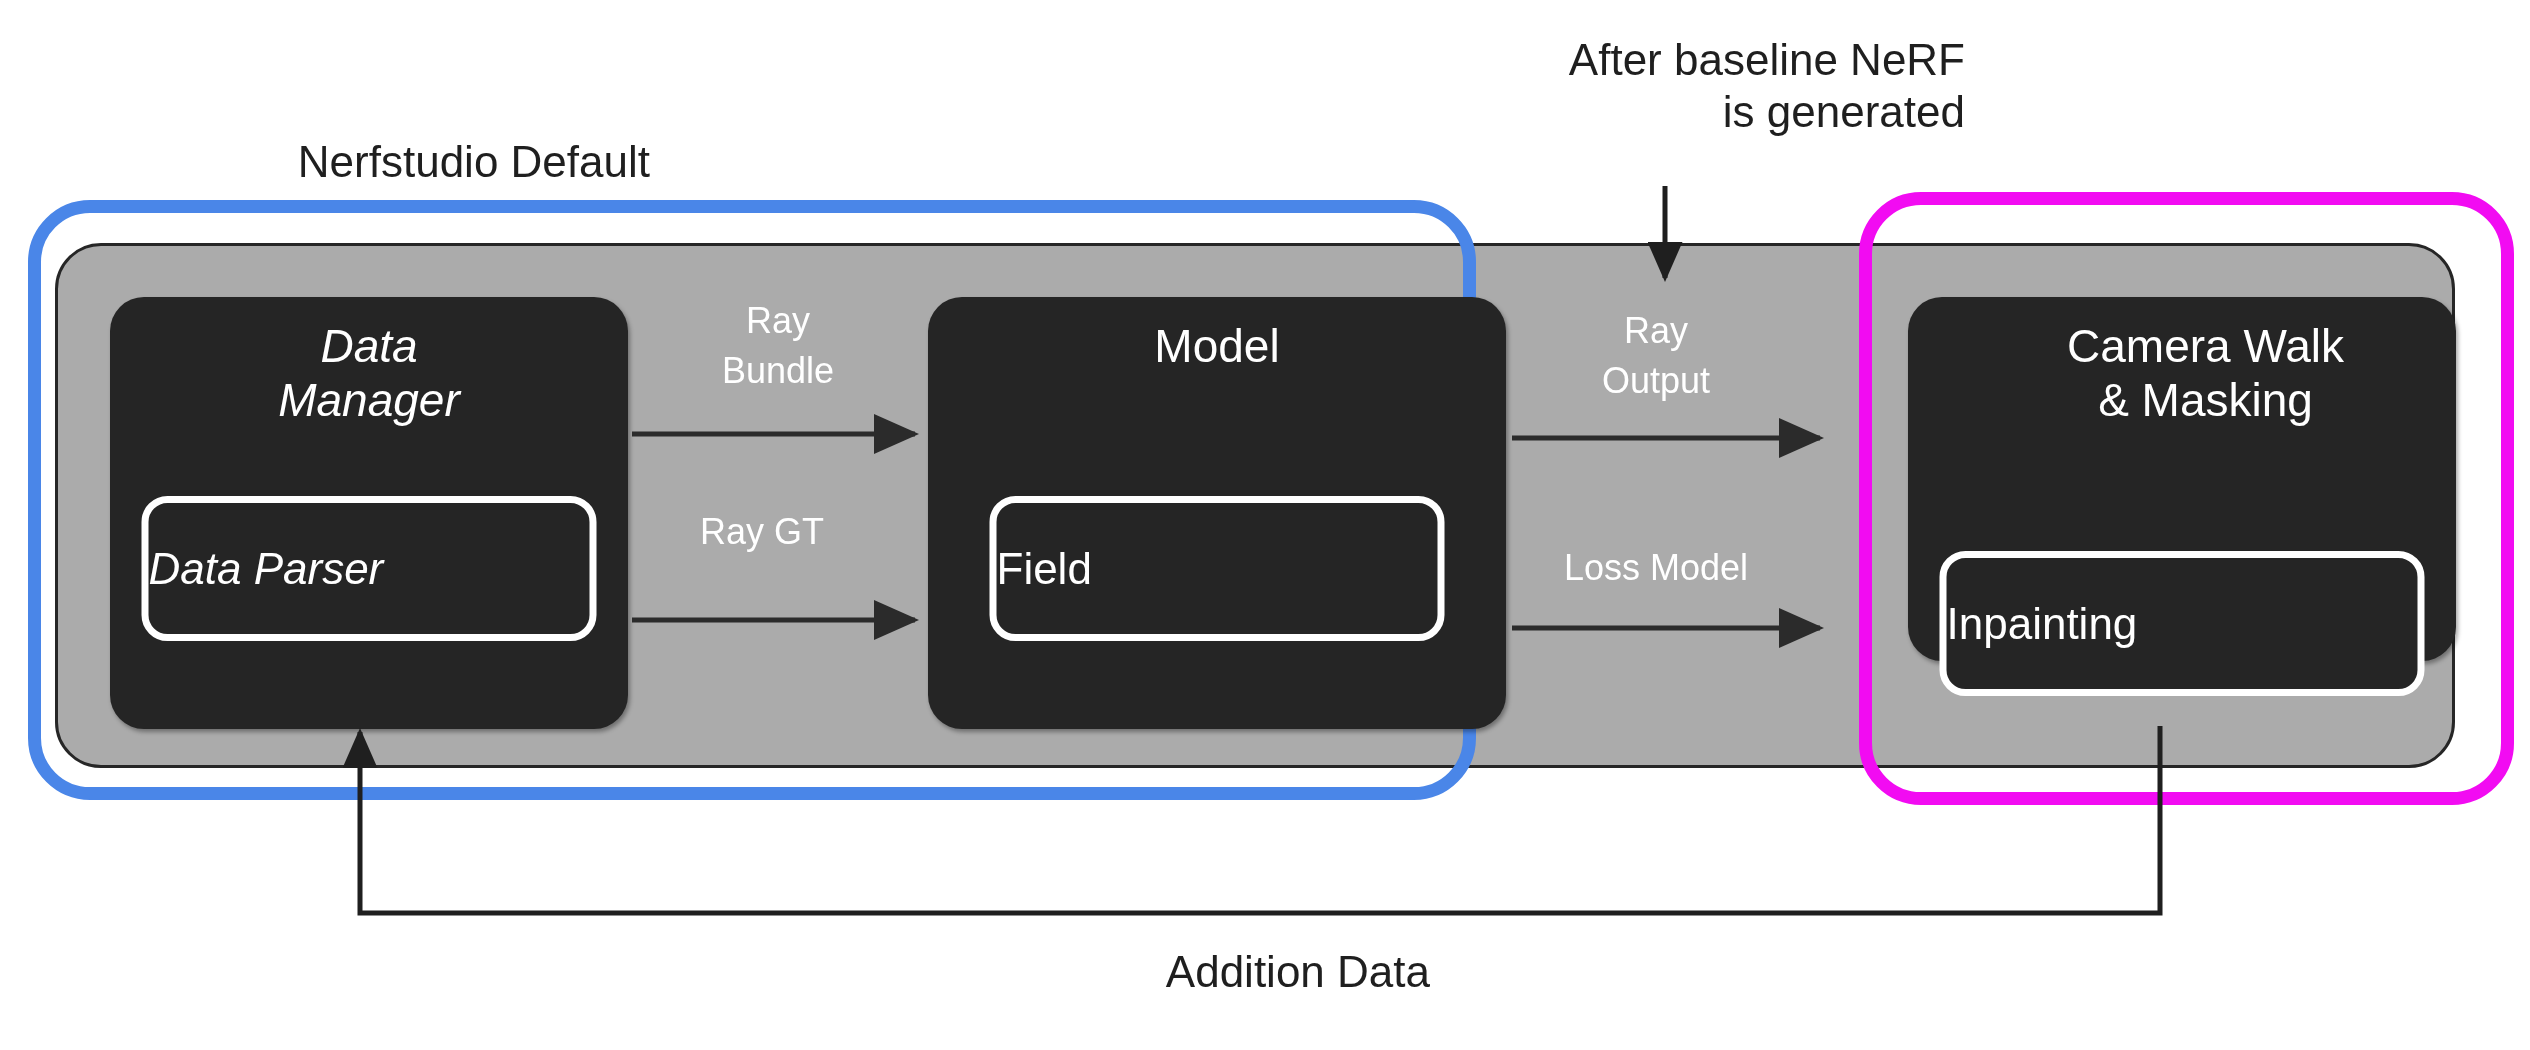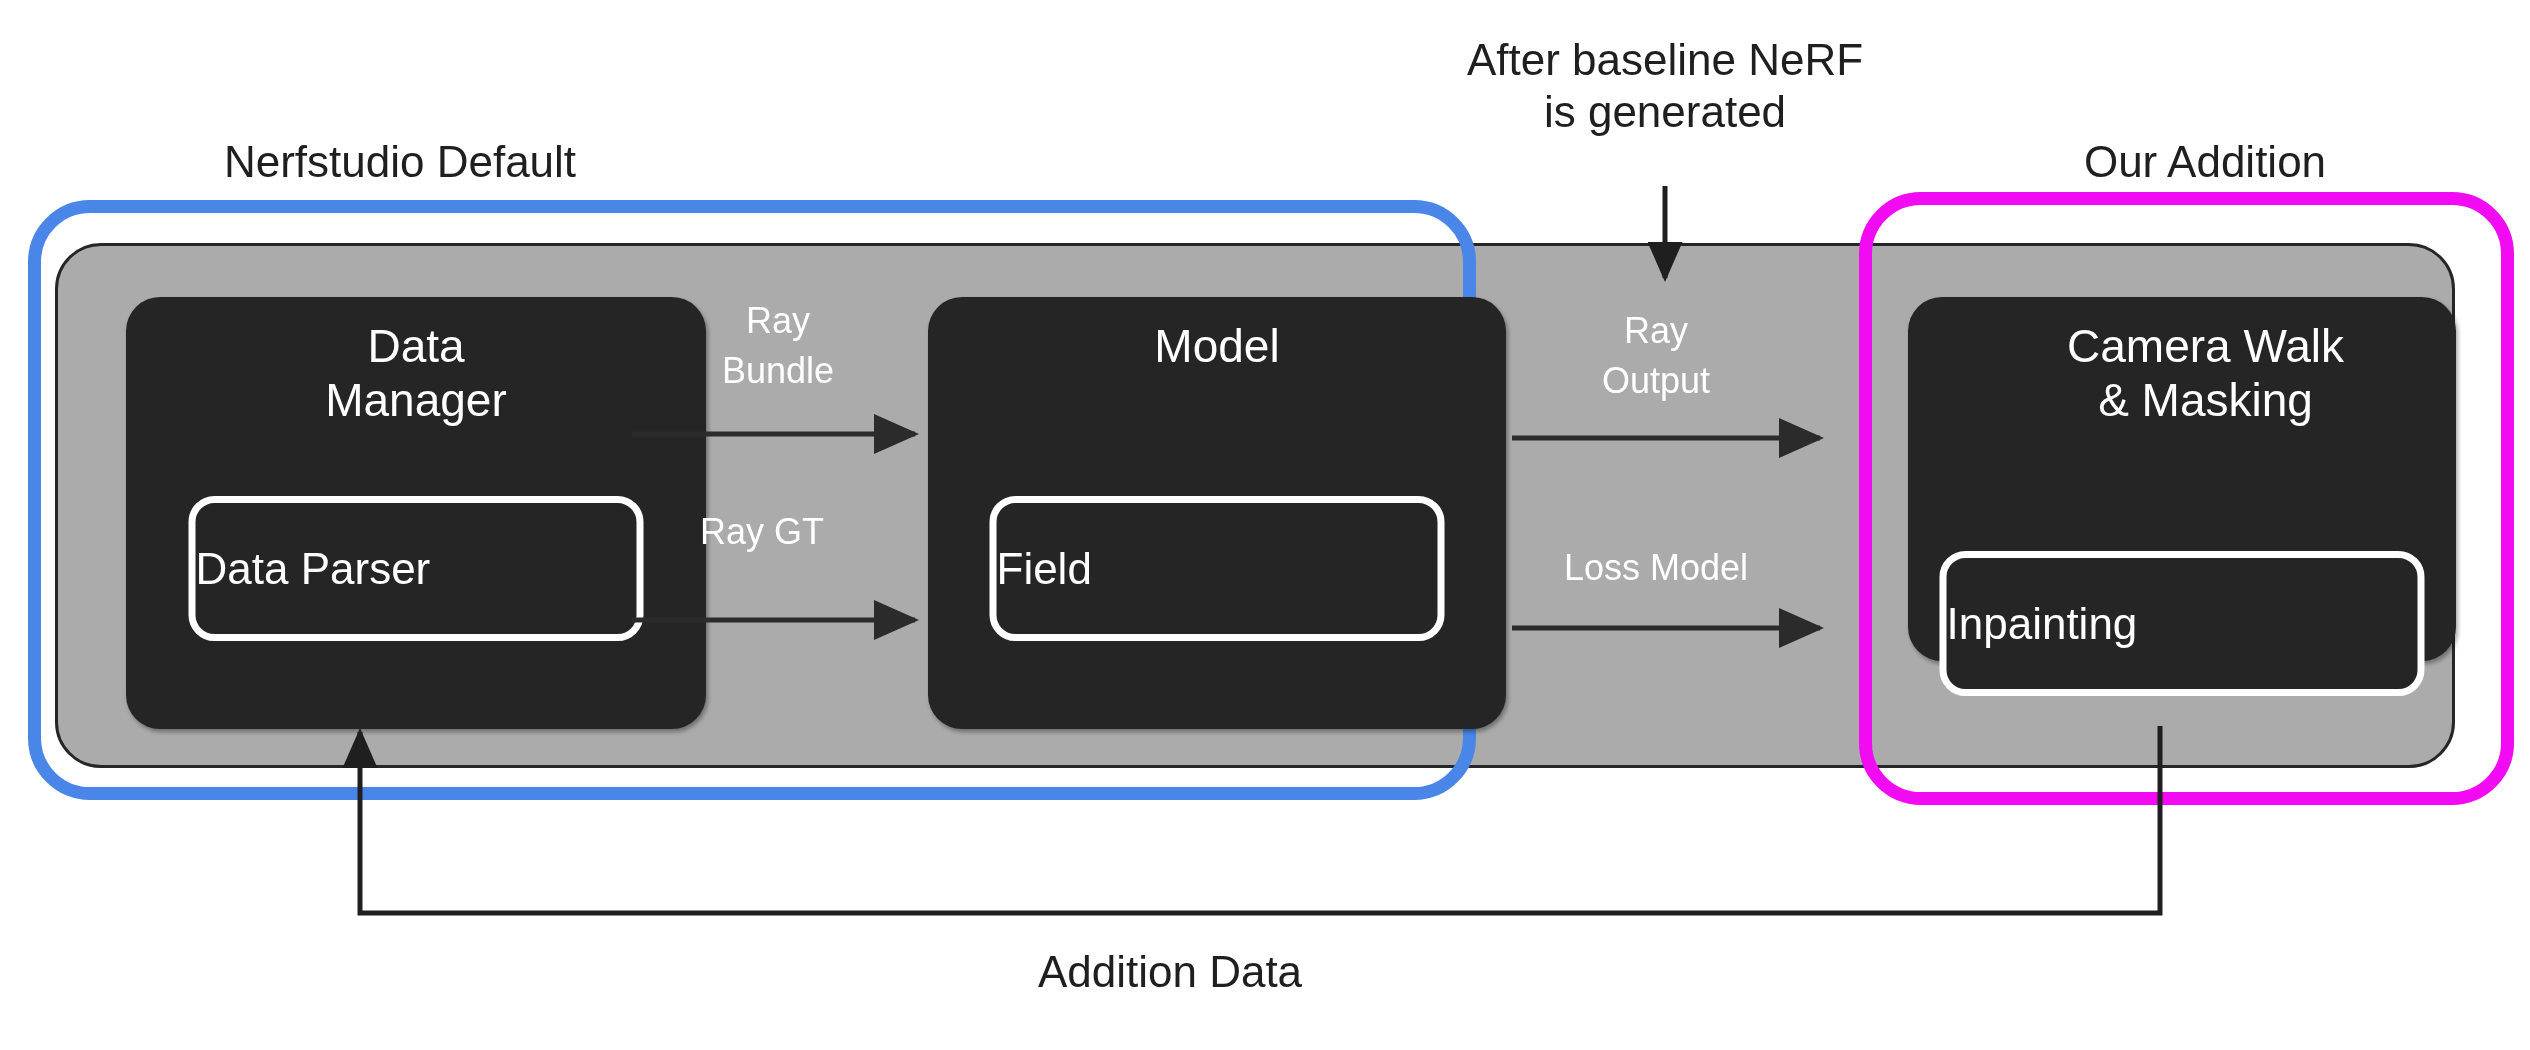--- a/index.html
+++ b/index.html
@@ -24,21 +24,21 @@
     width: 2530px;
     height: 1050px;
   }
 
   
   .anno {
     position: absolute;
     color: #1f1f1f;
     font-size: 44px;
     line-height: 52px;
-    text-align: center;
+    text-align: right;
     white-space: pre-line;
     letter-spacing: 0px;
   }
   .flow-label {
     position: absolute;
     color: #ffffff;
     font-size: 36px;
     line-height: 50px;
     text-align: center;
     white-space: pre-line;
@@ -112,21 +112,21 @@
     margin-top: 44px;
   }
   .submodule-label {
     color: #ffffff;
     font-size: 44px;
     line-height: 48px;
     text-align: center;
     white-space: nowrap;
   }
 
-  #mod-datamanager { left: 126px;  top: 297px; width: 580px; height: 432px; }
+  #mod-datamanager { left: 110px;  top: 297px; width: 518px; height: 432px; font-style: italic; }
   #mod-model       { left: 928px;  top: 297px; width: 578px; height: 432px; }
   #mod-camerawalk  { left: 1908px; top: 297px; width: 548px; height: 364px; padding-left: 47px; }
 
   #sub-dataparser { top: 155px; width: 455px; height: 145px; }
   #sub-field      { top: 155px; width: 455px; height: 145px; }
   #sub-inpainting { top: 210px; width: 485px; height: 145px; }
 
   
   #label-nerfstudio { left: 150px;  top: 136px; width: 500px; }
   #label-ours       { left: 1955px; top: 136px; width: 500px; }
@@ -197,18 +197,17 @@
   </svg>
 
   <div class="flow-label" id="label-raybundle">Ray
 Bundle</div>
   <div class="flow-label" id="label-raygt">Ray GT</div>
   <div class="flow-label" id="label-rayoutput">Ray
 Output</div>
   <div class="flow-label" id="label-lossdict">Loss Model</div>
 
   <div class="anno" id="label-nerfstudio">Nerfstudio Default</div>
-  <div class="anno" id="label-ours">Our Addition</div>
   <div class="anno" id="label-afterbase">After baseline NeRF
 is generated</div>
   <div class="anno" id="label-repainted">Addition Data</div>
 
 </div>
 
 </body></html>

